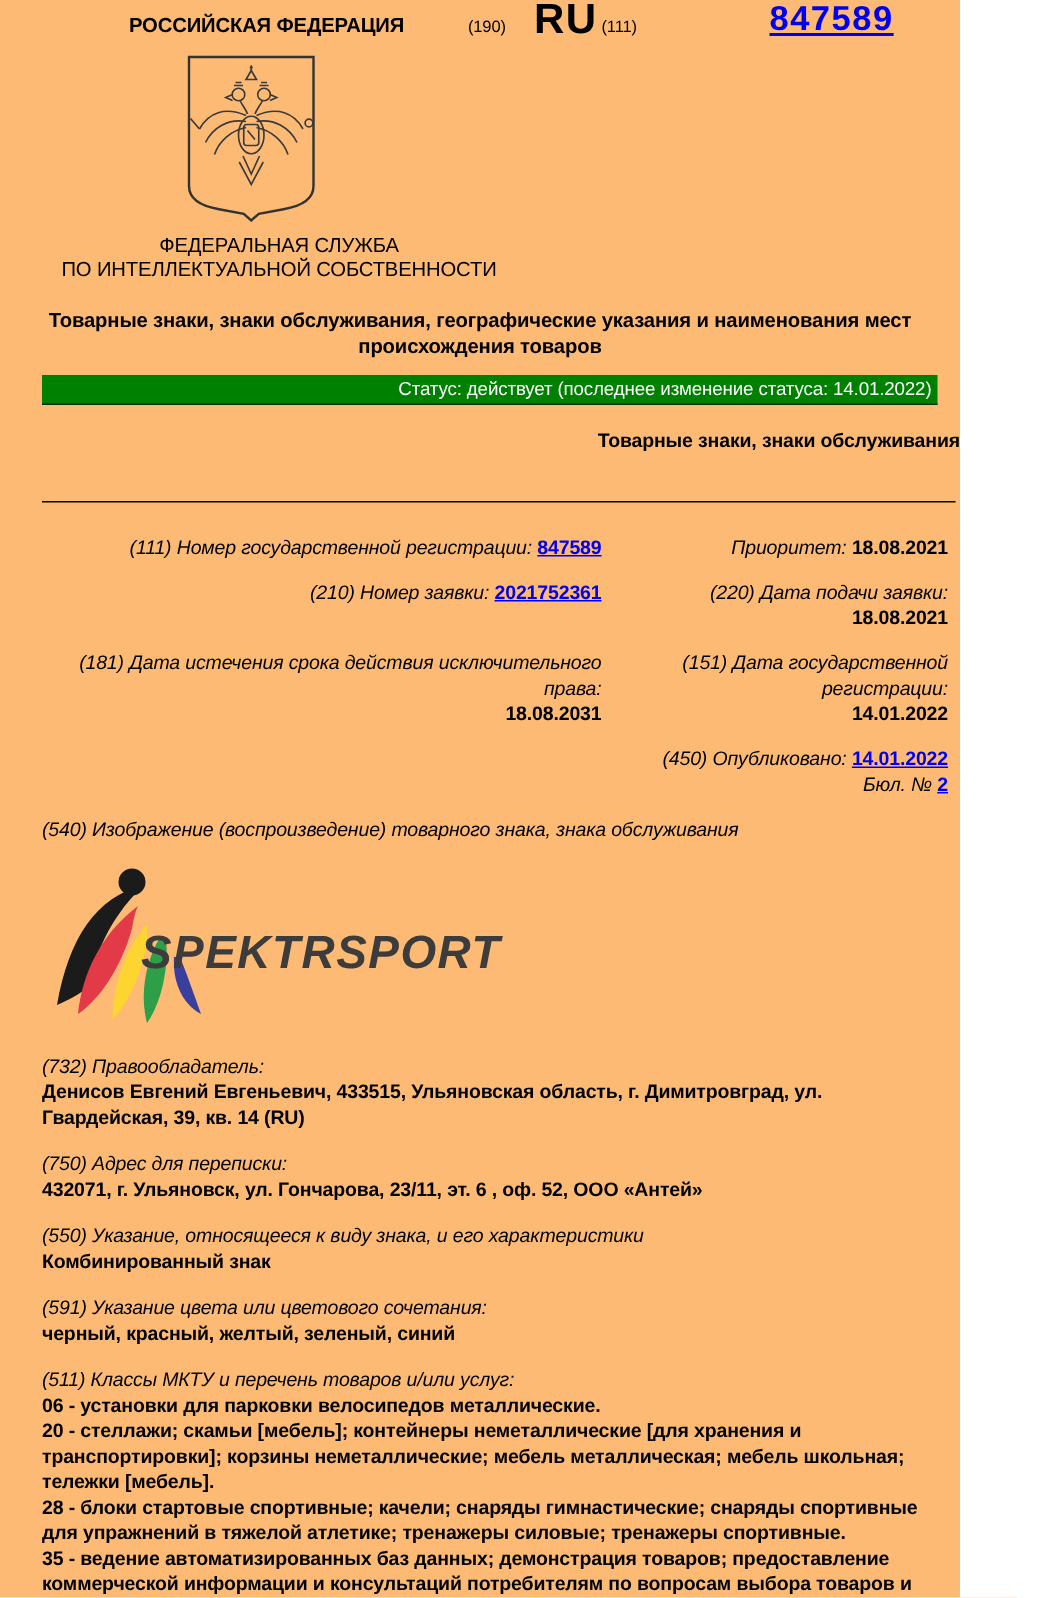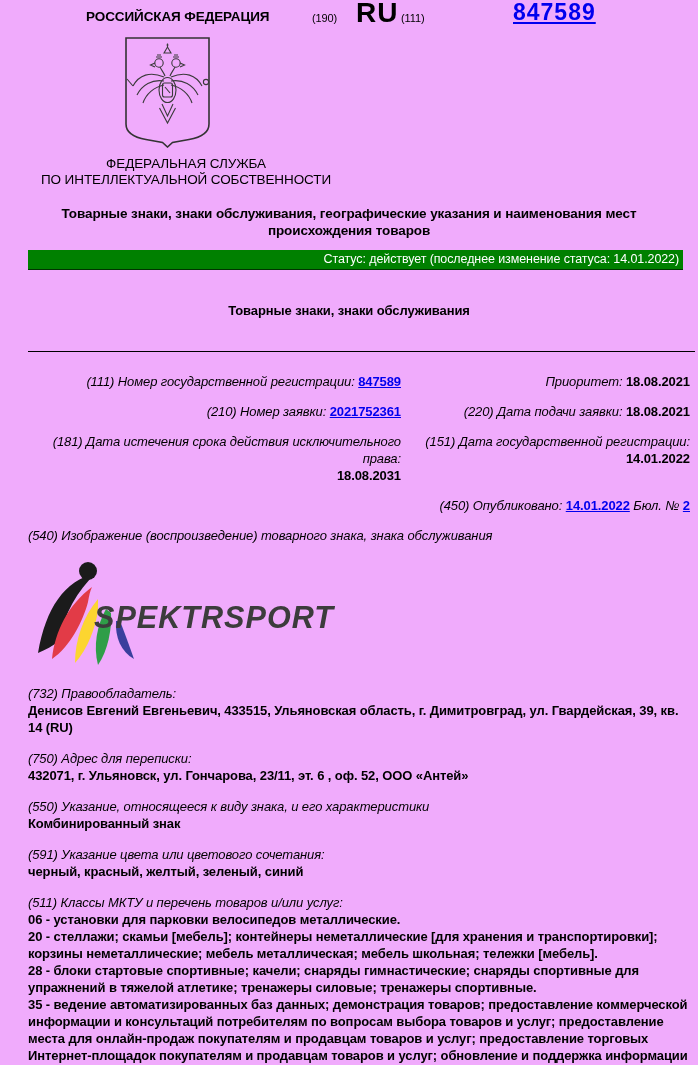--- a/index.html
+++ b/index.html
@@ -1,21 +1,21 @@
 <!DOCTYPE html>
 <html><head>
 <meta charset="utf-8">
 <style>
   * { box-sizing: border-box; }
   html, body { margin: 0; padding: 0; background: #ffffff; }
   .page {
     position: relative;
-    width: 698px;
+    width: 640px;
     height: 1065px;
-    background: #f0abfc;
+    background: #fdba74;
     font-family: "Liberation Sans", "DejaVu Sans", sans-serif;
     font-size: 13px;
     line-height: 17px;
     color: #000;
     letter-spacing: -0.1px;
     overflow: hidden;
   }
 
   
   .hdr { position: relative; height: 200px; }
@@ -39,21 +39,21 @@
   .status-bar {
     margin: 11px 15px 0 28px;
     background: #008000;
     border-bottom: 1px solid #003300;
     color: #fff;
     text-align: right;
     font-size: 12.5px;
     height: 20px; line-height: 19px;
     padding-right: 4px;
   }
-  .section-title { margin-top: 32px; text-align: center; font-weight: bold; }
+  .section-title { margin-top: 15px; text-align: right; font-weight: bold; }
 
   hr.thin  { border: none; border-top: 1px solid #000; margin: 32px 3px 0 28px; }
 
   
   .content { padding: 0 8px 0 28px; }
   .lbl { font-style: italic; }
   .val { font-weight: bold; }
   .link { color: #0000ee; font-weight: bold; text-decoration: underline; cursor: pointer; }
 
   .fields { margin-top: 21px; }

